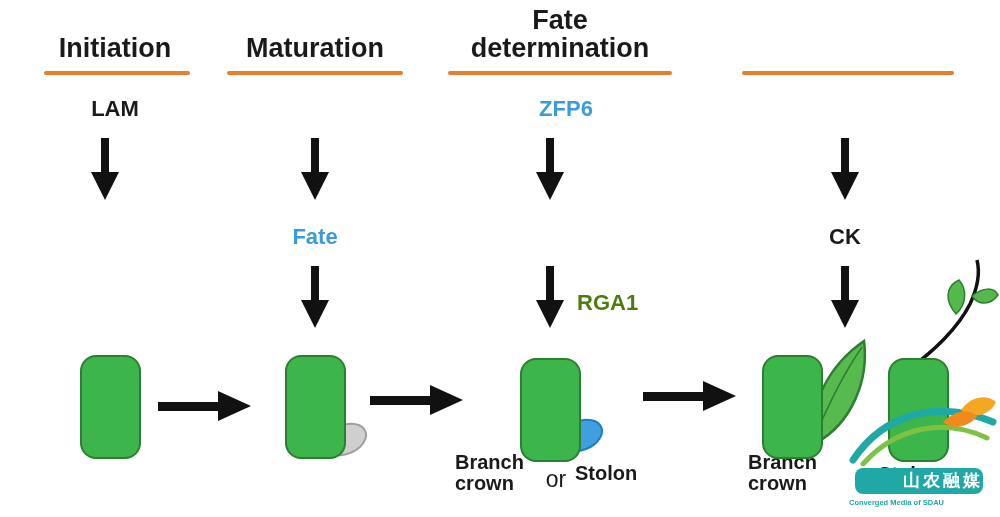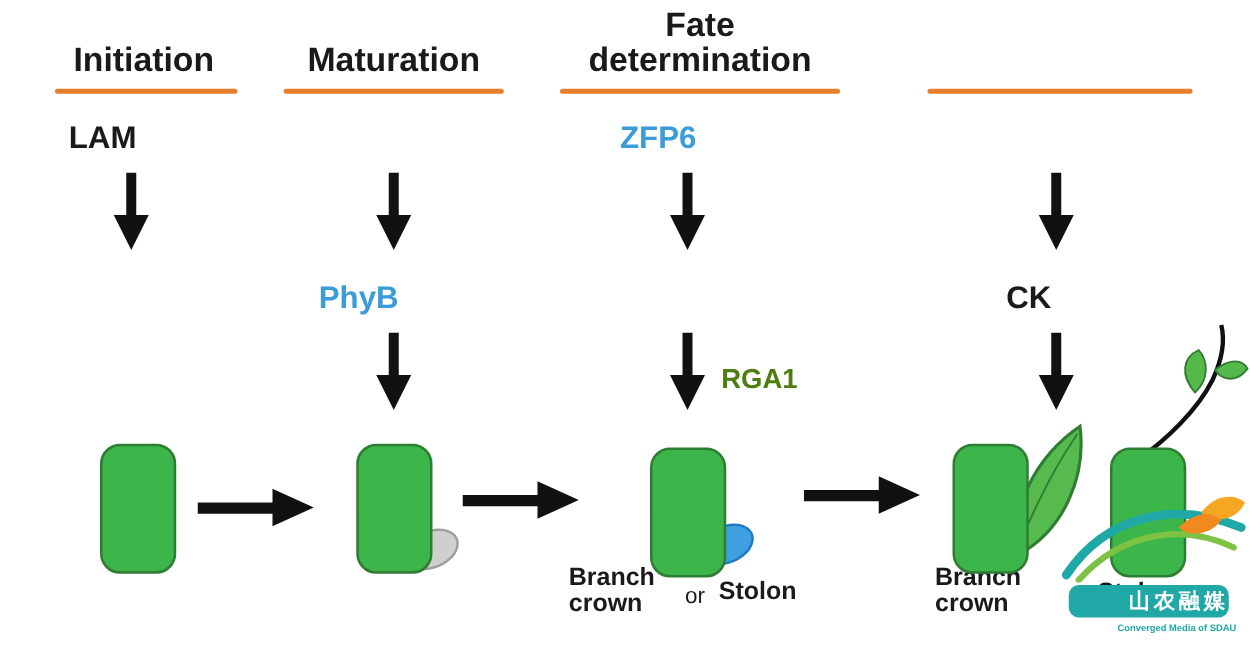--- a/index.html
+++ b/index.html
@@ -1,33 +1,33 @@
 <!DOCTYPE html>
 <html><head>
 <meta charset="utf-8">
 <style>
   html,body{margin:0;padding:0;background:#fff;}
   .canvas{position:relative;width:1000px;height:517px;background:#ffffff;overflow:hidden;
           font-family:"Liberation Sans", sans-serif;color:#1a1a1a;}
   .abs{position:absolute;}
   .stage-title{font-weight:bold;font-size:27px;line-height:1.05;text-align:center;color:#1a1a1a;}
   .underline{height:4px;background:#E87D2B;border-radius:2px;}
-  .factor{font-weight:bold;font-size:25px;text-align:left;color:#1a1a1a;}
+  .factor{font-weight:bold;font-size:22px;text-align:center;color:#1a1a1a;}
   .blue{color:#3B9CD9;}
   .side-label{font-weight:bold;font-size:22px;color:#4d7c0f;}
   .bud{width:57px;height:100px;background:#3CB54A;border:2.5px solid #2E7D32;border-radius:16px;z-index:2;}
   .blob{width:42px;height:27px;border-radius:50%;z-index:1;}
   .blob-gray{background:#CFCFCF;border:2px solid #9E9E9E;transform:rotate(-22deg);}
   .blob-blue{background:#3F9FE0;border:2px solid #1B7BC4;transform:rotate(-22deg);}
   .outcome{font-weight:bold;font-size:20px;line-height:1.05;color:#1a1a1a;}
-  .or-label{font-size:18px;text-align:center;color:#1a1a1a;}
+  .or-label{font-size:23px;text-align:center;color:#1a1a1a;}
   .wm{z-index:5;}
   .wm-banner{width:128px;height:26px;background:#1FA8A6;border-radius:8px;color:#fff;
              font-weight:bold;font-size:17px;letter-spacing:3px;text-align:right;line-height:26px;}
-  .wm-sub{width:140px;font-size:7.5px;color:#1FA8A6;text-align:right;font-weight:bold;}
+  .wm-sub{width:140px;font-size:7.5px;color:#1FA8A6;text-align:left;font-weight:bold;}
   svg{display:block;}
 </style>
 </head>
 <body>
 
 <div class="canvas">
 
   <div class="abs stage-title" style="left:30px;top:34px;width:170px;">Initiation</div>
   <div class="abs stage-title" style="left:225px;top:34px;width:180px;">Maturation</div>
   <div class="abs stage-title" style="left:450px;top:6px;width:220px;">Fate determination</div>
@@ -58,21 +58,21 @@
         <polygon points="3,34 31,34 17,62" fill="#111"></polygon>
       </svg>
   </div>
   <div class="abs" style="left:828px;top:138px;">
     <svg width="34" height="64" viewBox="0 0 34 64">
         <rect x="13" y="0" width="8" height="36" fill="#111"></rect>
         <polygon points="3,34 31,34 17,62" fill="#111"></polygon>
       </svg>
   </div>
 
-  <div class="abs factor blue" style="left:255px;top:224px;width:120px;">PhyB</div>
+  <div class="abs factor blue" style="left:255px;top:224px;width:120px;">Fate</div>
   <div class="abs factor" style="left:805px;top:224px;width:80px;">CK</div>
 
   <div class="abs" style="left:298px;top:266px;">
     <svg width="34" height="64" viewBox="0 0 34 64">
         <rect x="13" y="0" width="8" height="36" fill="#111"></rect>
         <polygon points="3,34 31,34 17,62" fill="#111"></polygon>
       </svg>
   </div>
   <div class="abs" style="left:533px;top:266px;">
     <svg width="34" height="64" viewBox="0 0 34 64">

